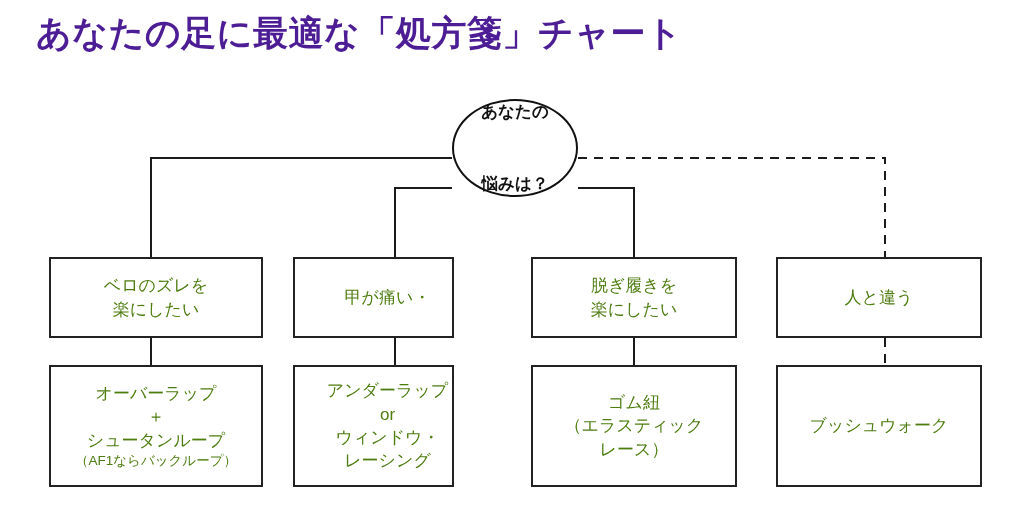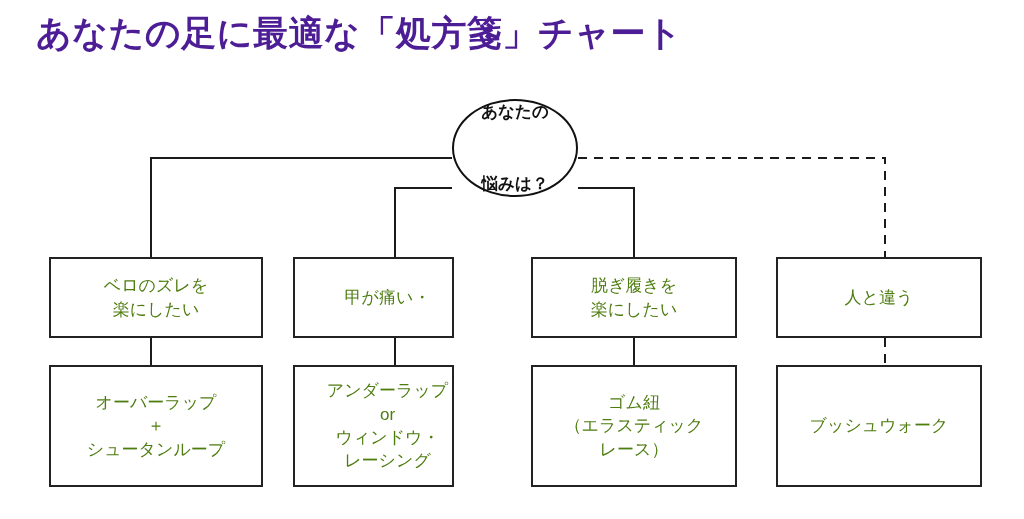--- a/index.html
+++ b/index.html
@@ -152,20 +152,21 @@
   </div>
 
   <div class="node-box row1 col4">
     <div class="line">人と違う</div>
   </div>
 
   <div class="node-box row2 col1">
     <div class="line">オーバーラップ</div>
     <div class="line">＋</div>
     <div class="line">シュータンループ</div>
+    <div class="line small">（AF1ならバックループ）</div>
   </div>
 
   <div class="node-box row2 col2">
     <div class="line">アンダーラップ</div>
     <div class="line">or</div>
     <div class="line">ウィンドウ・</div>
     <div class="line">レーシング</div>
   </div>
 
   <div class="node-box row2 col3">

